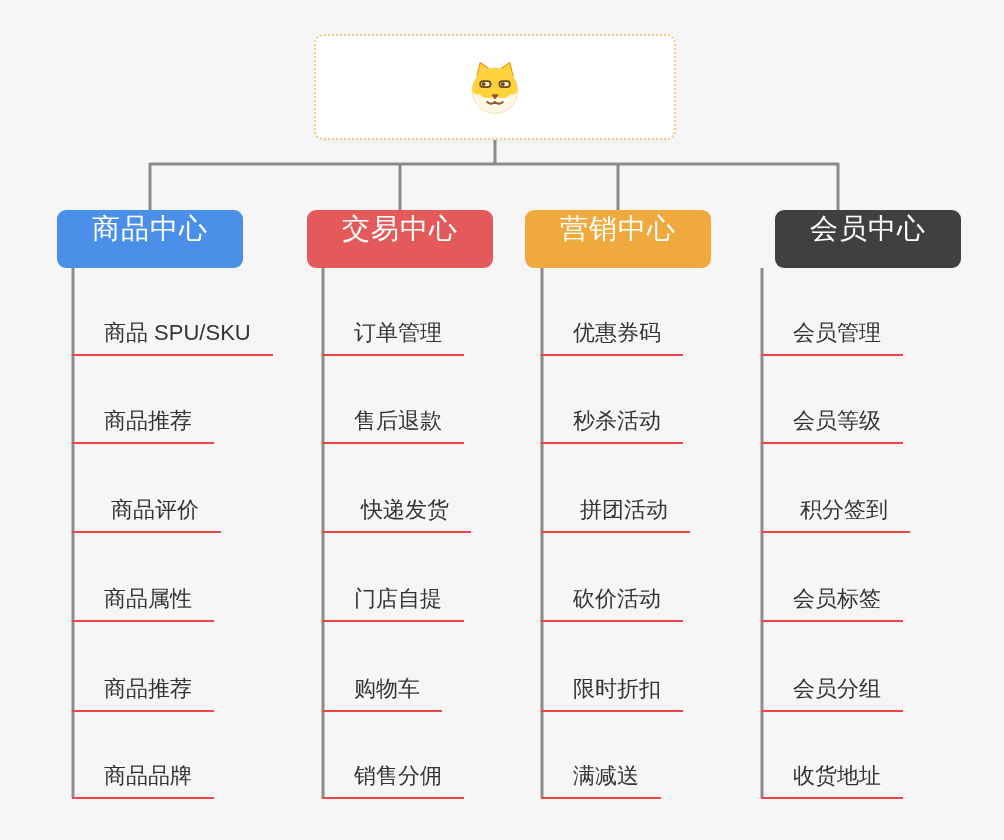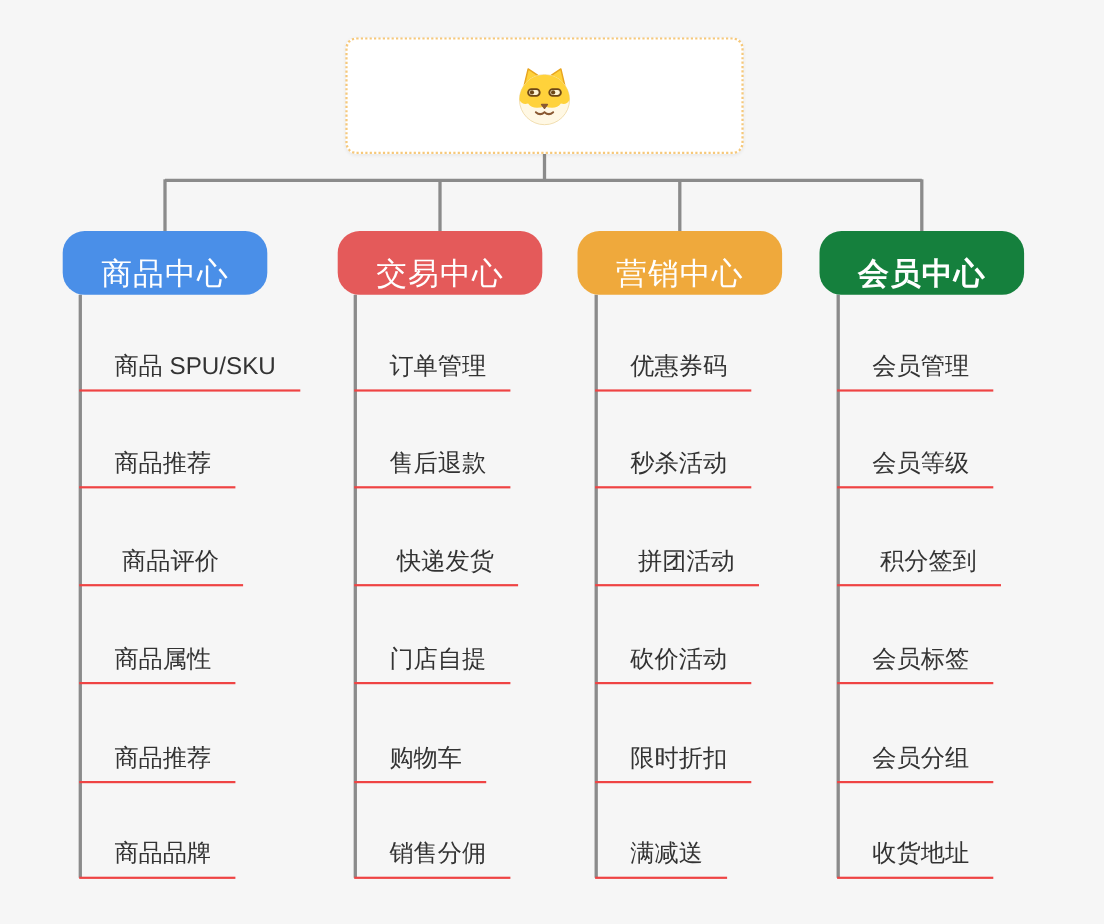--- a/index.html
+++ b/index.html
@@ -18,28 +18,28 @@
     box-sizing:border-box;display:flex;align-items:center;justify-content:center;
     gap:14px;z-index:2;box-shadow:0 1px 3px rgba(0,0,0,0.05);cursor:pointer;
   }
   .root-title{
     font-size:43px;color:#f3a73e;letter-spacing:1px;font-weight:500;white-space:nowrap;
   }
   .dog-icon{width:56px;height:56px;flex:0 0 56px;margin-top:2px;}
 
   
   .branch-node{
-    position:absolute;top:210px;width:186px;height:58px;border-radius:20px;
-    color:#ffffff;font-size:28px;display:flex;align-items:flex-end;justify-content:center;
+    position:absolute;top:210px;width:186px;height:58px;border-radius:9px;
+    color:#ffffff;font-size:28px;display:flex;align-items:flex-start;justify-content:center;
     z-index:2;letter-spacing:1px;cursor:pointer;white-space:nowrap;
   }
   .b0{left:57px;background:#4a8fe8;}
   .b1{left:307px;background:#e45a5a;}
   .b2{left:525px;background:#efa93c;}
-  .b3{left:745px;background:#15803d;font-weight:bold;}
+  .b3{left:775px;background:#404040;}
 
   
   .leaf{
     position:absolute;z-index:1;
     font-size:22px;color:#333333;white-space:nowrap;
     padding:0 22px 8px 32px;border-bottom:2px solid #ef4444;
     line-height:26px;cursor:pointer;background:transparent;
   }
   .c0{left:72px;} .c1{left:322px;} .c2{left:541px;} .c3{left:761px;}
   .r0{top:320px;} .r1{top:408px;} .r2{top:497px;padding-left:39px;} .r3{top:586px;} .r4{top:676px;} .r5{top:763px;}

